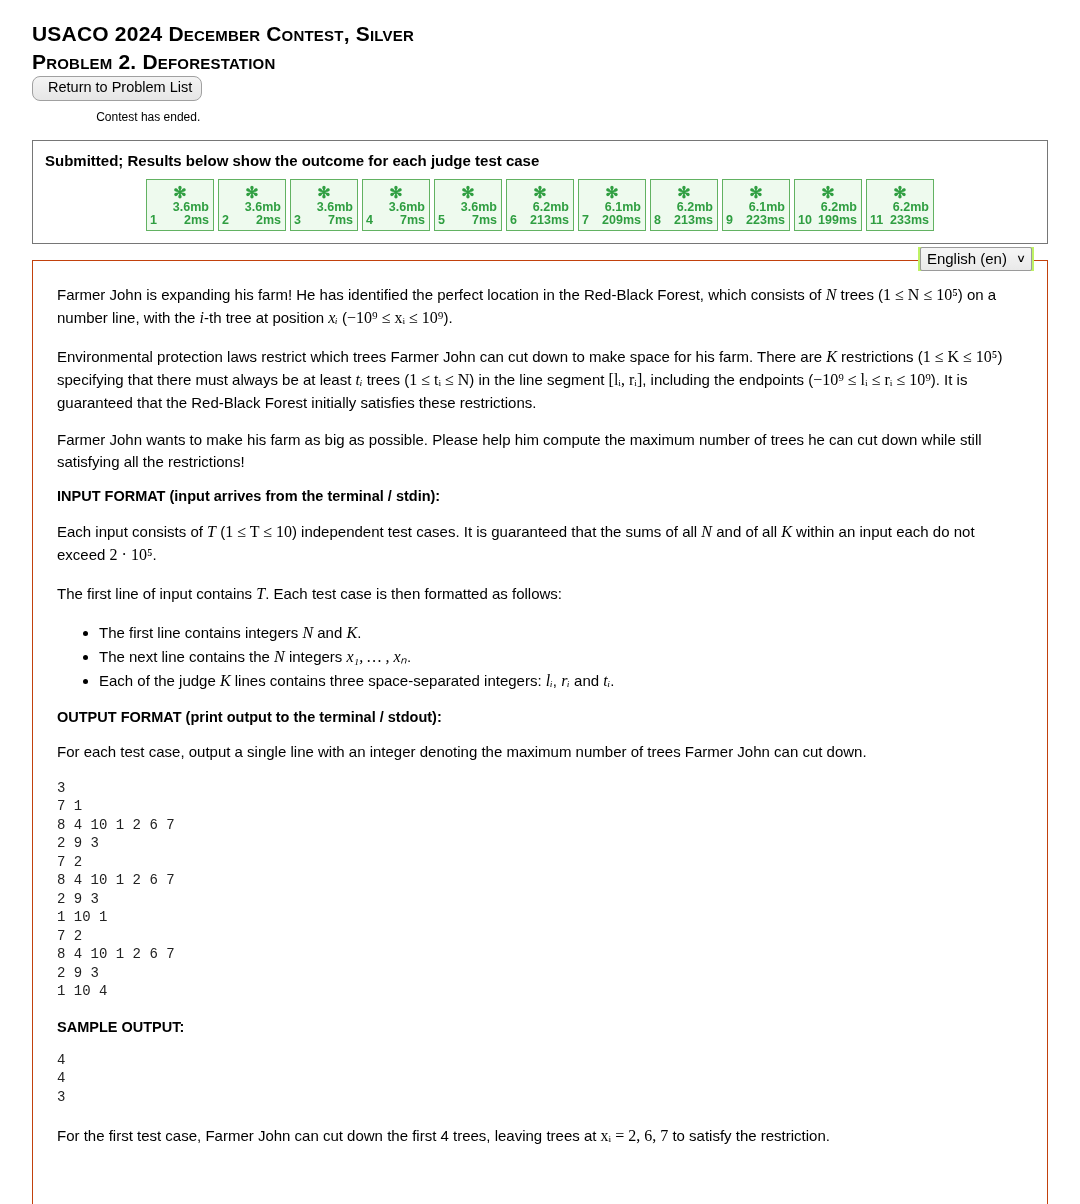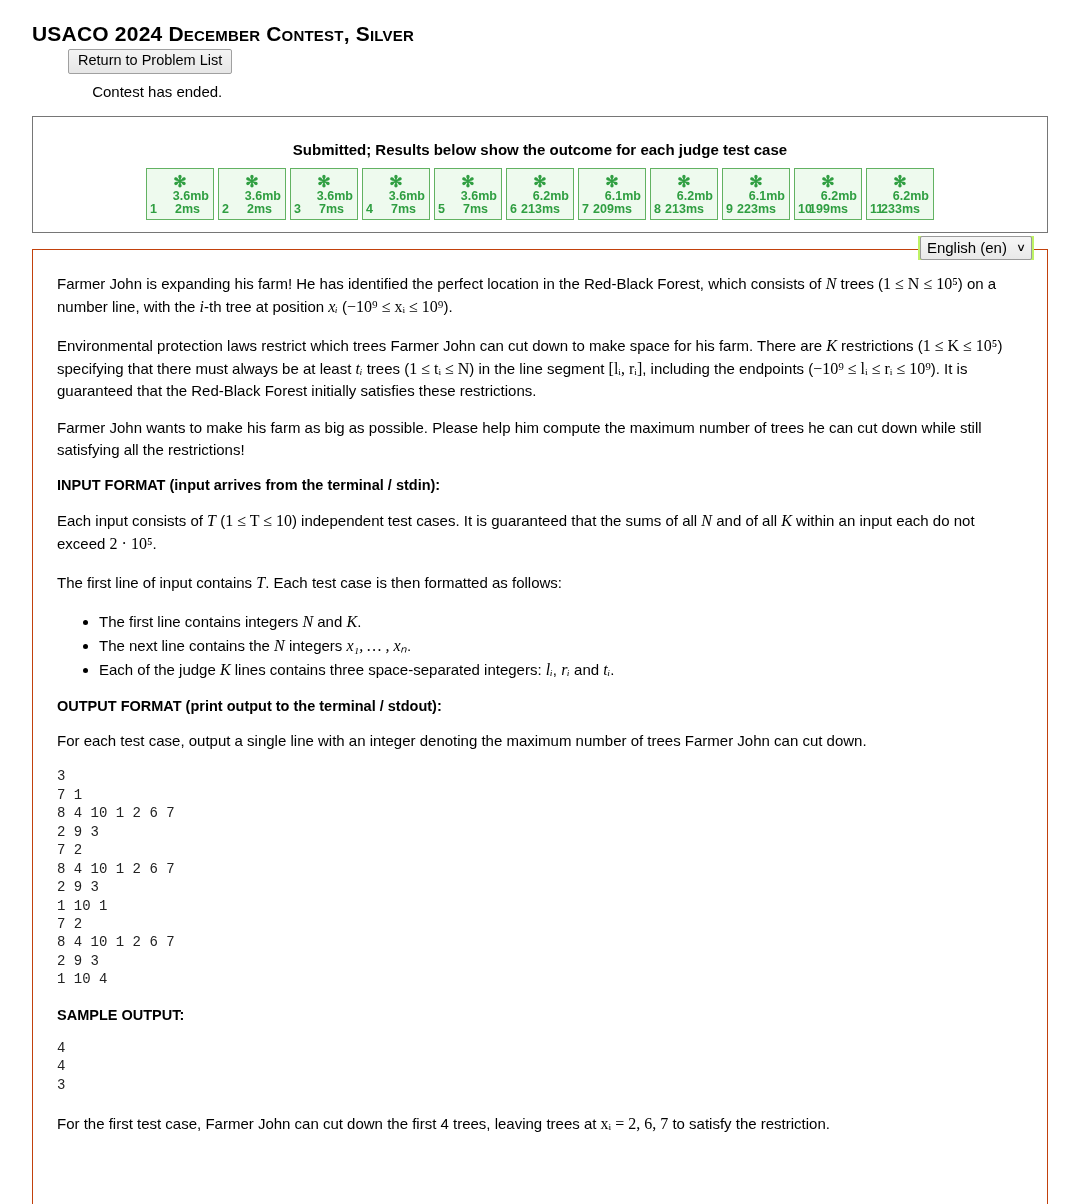--- a/index.html
+++ b/index.html
@@ -38,47 +38,45 @@
   }
   .titles div { white-space: nowrap; }
   .header-right {
     text-align: right;
     padding-top: 1px;
   }
   .btn-native {
     font-family: "Liberation Sans", sans-serif;
     font-size: 14.5px;
     color: #000;
-    padding: 3px 9px 4px 9px;
+    padding: 3px 9px 4px 15px;
     background: linear-gradient(#f4f4f4, #e6e6e6);
     border: 1px solid #a0a0a0;
-    border-radius: 2px;
+    border-radius: 8px;
     cursor: pointer;
     line-height: 1.1;
-    margin-left: 36px;
   }
   .contest-status {
-    font-size: 15px;
+    font-size: 12px;
     margin-top: 9px;
-    margin-right: 10px;
+    margin-right: 2px;
   }
 
   
   .panel {
     border: 1px solid #767676;
     margin-top: 16px;
     padding: 11px 12px 12px 12px;
     box-sizing: border-box;
   }
   .results-title {
-    text-align: center;
+    text-align: left;
     font-weight: bold;
     font-size: 15px;
     margin-bottom: 10px;
-    margin-top: 13px;
   }
   .cases {
     display: flex;
     justify-content: center;
     gap: 4px;
   }
   .case {
     border: 1px solid #62b262;
     background: #eefaee;
     width: 68px;
@@ -101,21 +99,21 @@
     right: 4px;
     top: 20px;
   }
   .case .num {
     position: absolute;
     left: 3px;
     bottom: 3px;
   }
   .case .time {
     position: absolute;
-    right: 13px;
+    right: 4px;
     bottom: 3px;
   }
 
   
   .problem-wrap {
     margin-top: 16px;
     position: relative;
   }
   .problem-fieldset {
     border: 1px solid #c2410c;
@@ -192,20 +190,21 @@
   }
 </style>
 </head>
 <body>
 
 <div class="page">
 
   <div class="header">
     <div class="titles">
       <div>USACO 2024 December Contest, Silver</div>
+      <div>Problem 2. Deforestation</div>
     </div>
     <div class="header-right">
       <button class="btn-native">Return to Problem List</button>
       <div class="contest-status">Contest has ended.</div>
     </div>
   </div>
 
   <div class="panel">
     <div class="results-title">Submitted; Results below show the outcome for each judge test case</div>
     <div class="cases">

